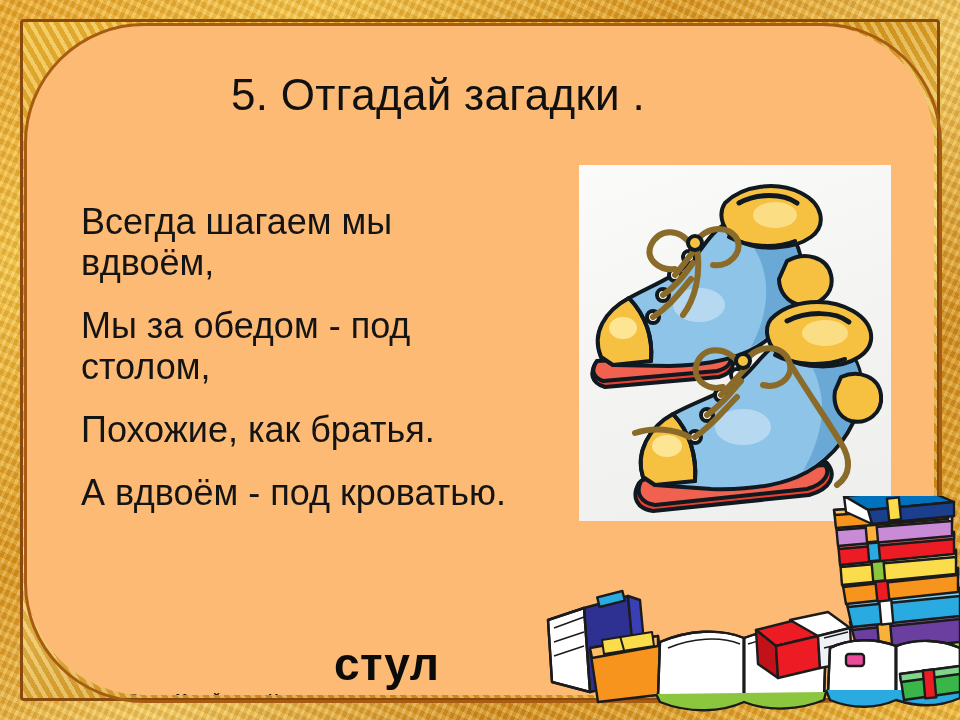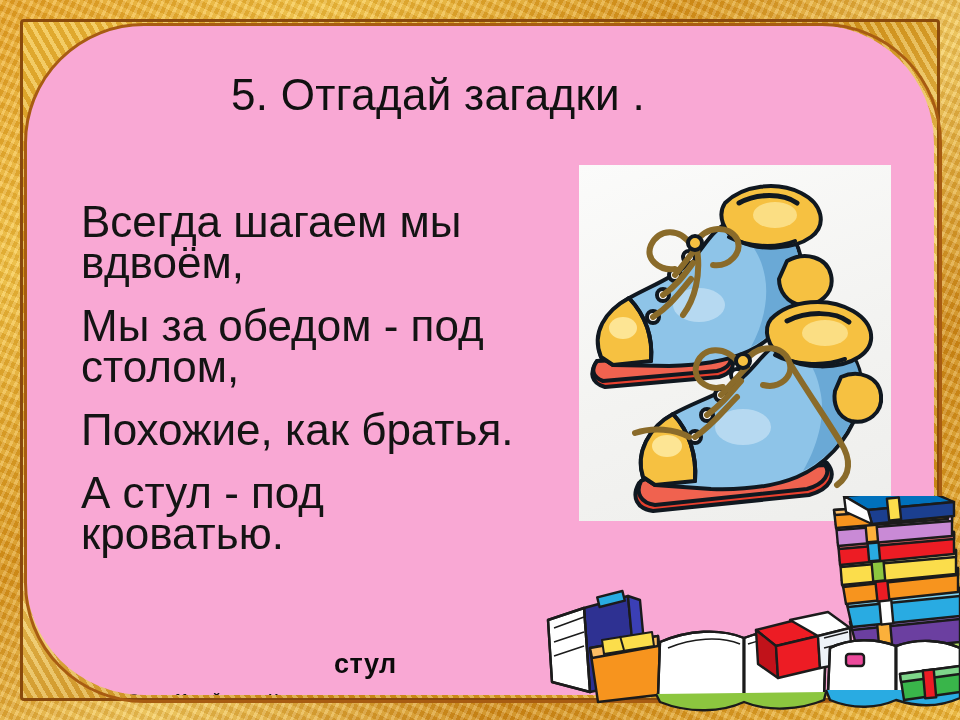--- a/index.html
+++ b/index.html
@@ -46,21 +46,21 @@
     position:absolute;left:23px;top:22px;right:23px;bottom:22px;
     background:
       repeating-linear-gradient(60deg, rgba(255,252,215,.30) 0 4px, rgba(150,88,8,.16) 4px 9px),
       linear-gradient(160deg,#f0bb38 0%,#d99a1d 30%,#f7d368 52%,#cf8d16 78%,#edb733 100%);
   }
 
   
   .panel{
     position:absolute;left:26px;top:25px;
     width:908px;height:670px;
-    background:#f9a8d4;
+    background:#fdba74;
     border-radius:118px;
     overflow:hidden;
   }
   .panel-edge{
     position:absolute;left:24px;top:23px;
     width:912px;height:674px;
     border-radius:120px;
     border:3px solid #a85c12;
     pointer-events:none;
   }
@@ -71,25 +71,25 @@
     font-size:44px;line-height:56px;color:#111111;
     white-space:nowrap;letter-spacing:.3px;
   }
 
   
   .riddle{
     position:absolute;left:55px;top:176px;width:440px;
   }
   .riddle p{
     margin:0 0 22px 0;
-    font-size:44px;line-height:41px;color:#141414;
+    font-size:36px;line-height:41px;color:#141414;
   }
   .answer{
     position:absolute;left:308px;top:614px;
-    font-size:27px;line-height:50px;font-weight:bold;color:#0b0b0b;
+    font-size:46px;line-height:50px;font-weight:bold;color:#0b0b0b;
     letter-spacing:.5px;
   }
   .credit{
     position:absolute;left:88px;top:666px;
     font-size:14px;font-weight:bold;color:#1a1a1a;letter-spacing:.2px;
   }
 
   
   .shoes-box{
     position:absolute;left:553px;top:140px;width:312px;height:356px;
@@ -115,21 +115,21 @@
   <div class="frame-rule"></div>
 
   <div class="panel">
 
     <div class="title">5. Отгадай загадки .</div>
 
     <div class="riddle">
       <p>Всегда шагаем мы вдвоём,</p>
       <p>Мы за обедом - под столом,</p>
       <p>Похожие, как братья.</p>
-      <p>А стул - под кроватью.</p>
+      <p>А вдвоём - под кроватью.</p>
     </div>
 
     <div class="answer">стул</div>
 
     <div class="credit">© Ольга Михайловна Носова</div>
 
     <div class="shoes-box">
       <svg width="312" height="356" viewBox="0 0 312 356">
         <g stroke="#101820" stroke-width="4" stroke-linejoin="round" stroke-linecap="round">
 

